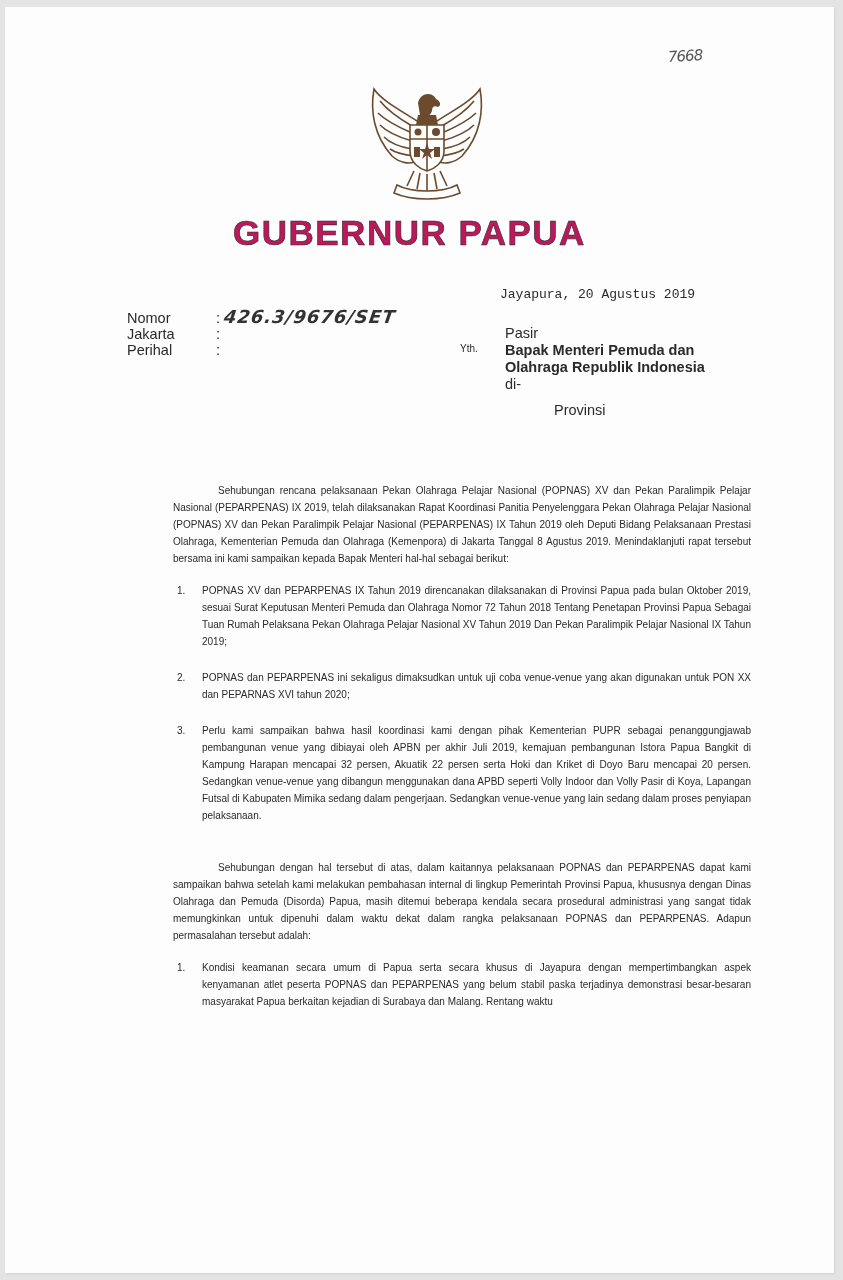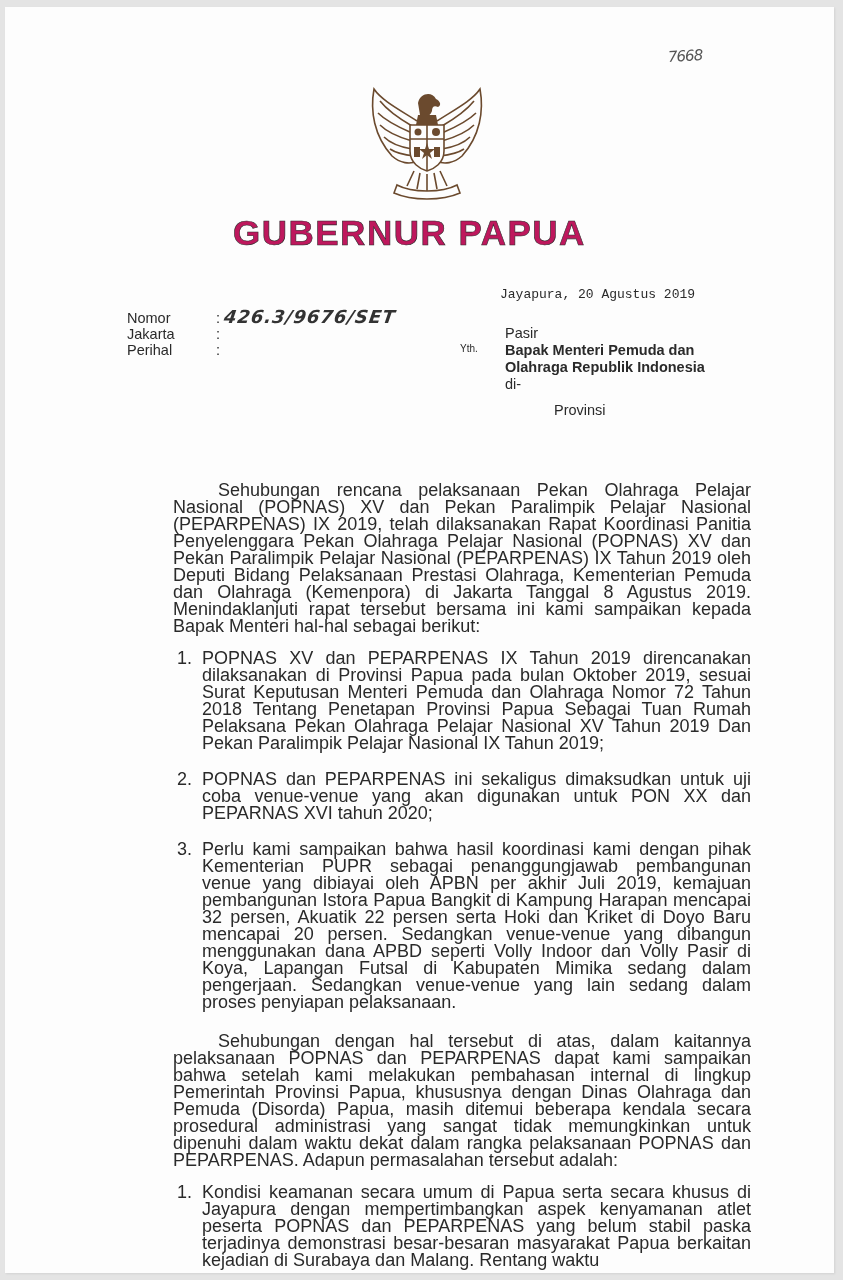--- a/index.html
+++ b/index.html
@@ -80,26 +80,26 @@
       left: 500px; top: 318px;
       font-size: 14.5px;
       line-height: 17px;
     }
     .recipient .bold { font-weight: bold; }
     .recipient .city { padding-left: 49px; margin-top: 9px; }
     .body {
       position: absolute;
       left: 168px; top: 475px;
       width: 578px;
-      font-size: 18px;
+      font-size: 10px;
       line-height: 17px;
       text-align: justify;
     }
     .para { text-indent: 45px; margin: 0; }
-    .para.p2 { margin-top: 22px; }
+    .para.p2 { margin-top: 35px; }
     ol.items {
       list-style: none;
       margin: 0; padding: 0;
     }
     ol.items li {
       display: flex;
       margin-top: 19px;
     }
     ol.items.first li:first-child { margin-top: 15px; }
     ol.items .num {

